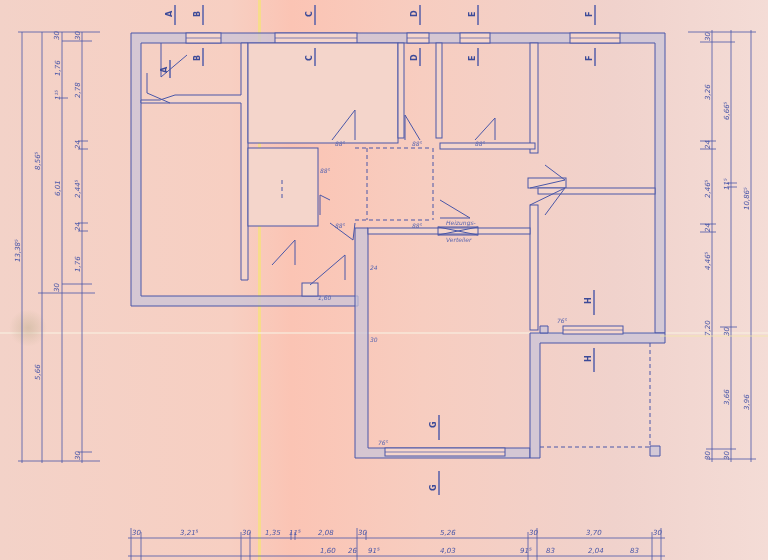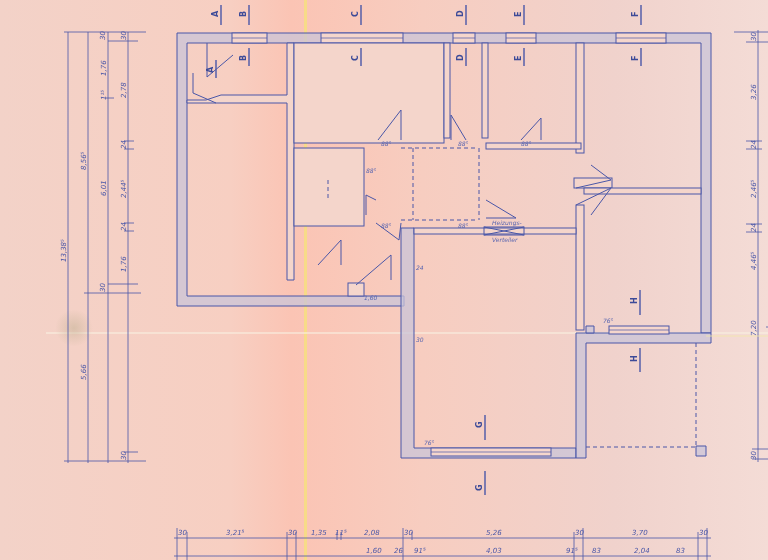--- a/index.html
+++ b/index.html
@@ -1,19 +1,19 @@
 <!DOCTYPE html>
 <html><head>
 <meta charset="utf-8">
 <style>
   html,body{margin:0;padding:0;}
   body{width:768px;height:560px;overflow:hidden;position:relative;
     background:linear-gradient(90deg,#f3d2c8 0%,#f7cfc2 30%,#fbc4b4 38%,#f7cdc0 55%,#f0d2cc 80%,#f4dcd6 100%);
     font-family:"DejaVu Sans",sans-serif;}
-  .sheet{position:absolute;left:0;top:0;width:616px;height:560px;margin-left:46px;}
+  .sheet{position:absolute;left:0;top:0;width:616px;height:560px;}
   .foldline{position:absolute;left:258px;top:0;width:3px;height:560px;background:#f6e27a;opacity:.75;}
   .foldline-h{position:absolute;left:0;top:332px;width:768px;height:2px;background:#f8efe0;opacity:.6;}
   .stain{position:absolute;left:8px;top:310px;width:40px;height:36px;border-radius:50%;
     background:radial-gradient(circle,#c8b59a 0%,rgba(200,181,154,0) 70%);opacity:.6;}
   svg{position:absolute;left:0;top:0;}
   .dimtxt{font-family:"DejaVu Sans",sans-serif;font-style:italic;font-size:7px;fill:#4a57a8;}
   .notetxt{font-family:"DejaVu Sans",sans-serif;font-style:italic;font-size:6px;fill:#5a66b0;}
   .seclbl{font-family:"DejaVu Sans",sans-serif;font-size:8px;fill:#3c4a98;font-weight:bold;}
 </style>
 </head>

